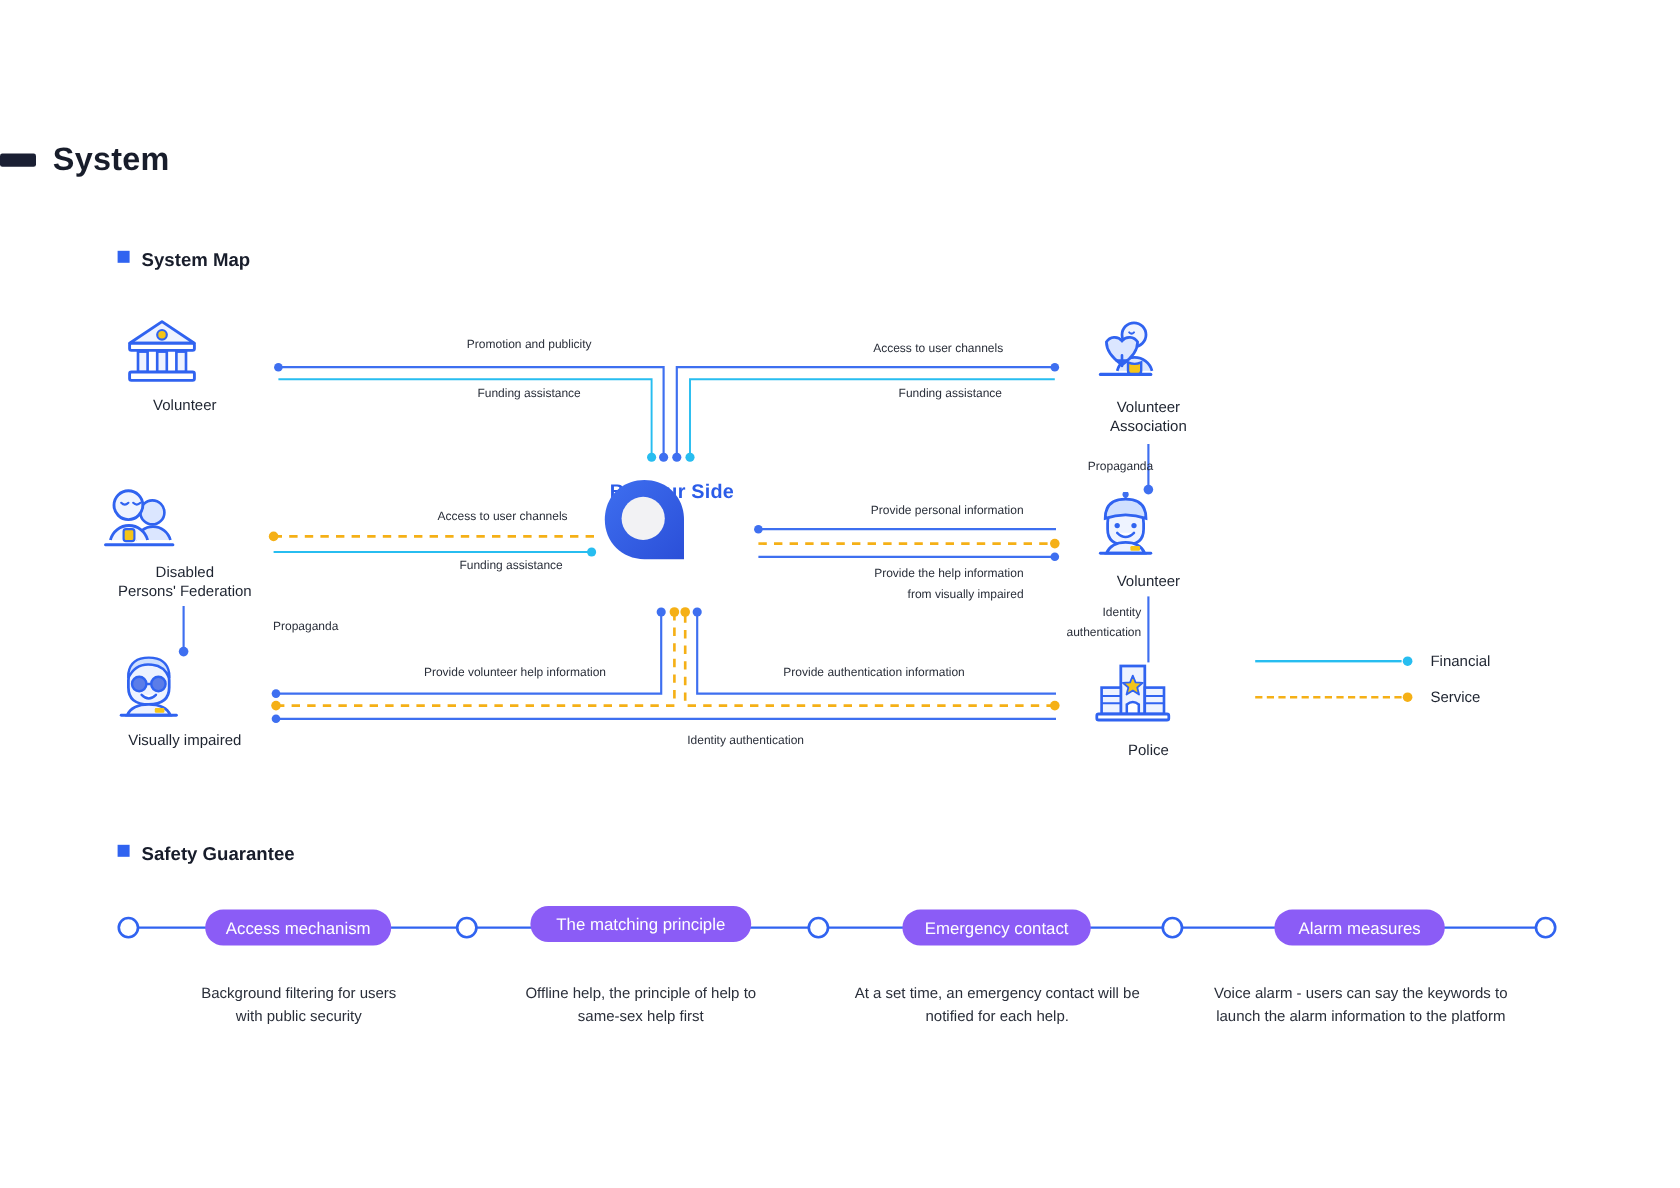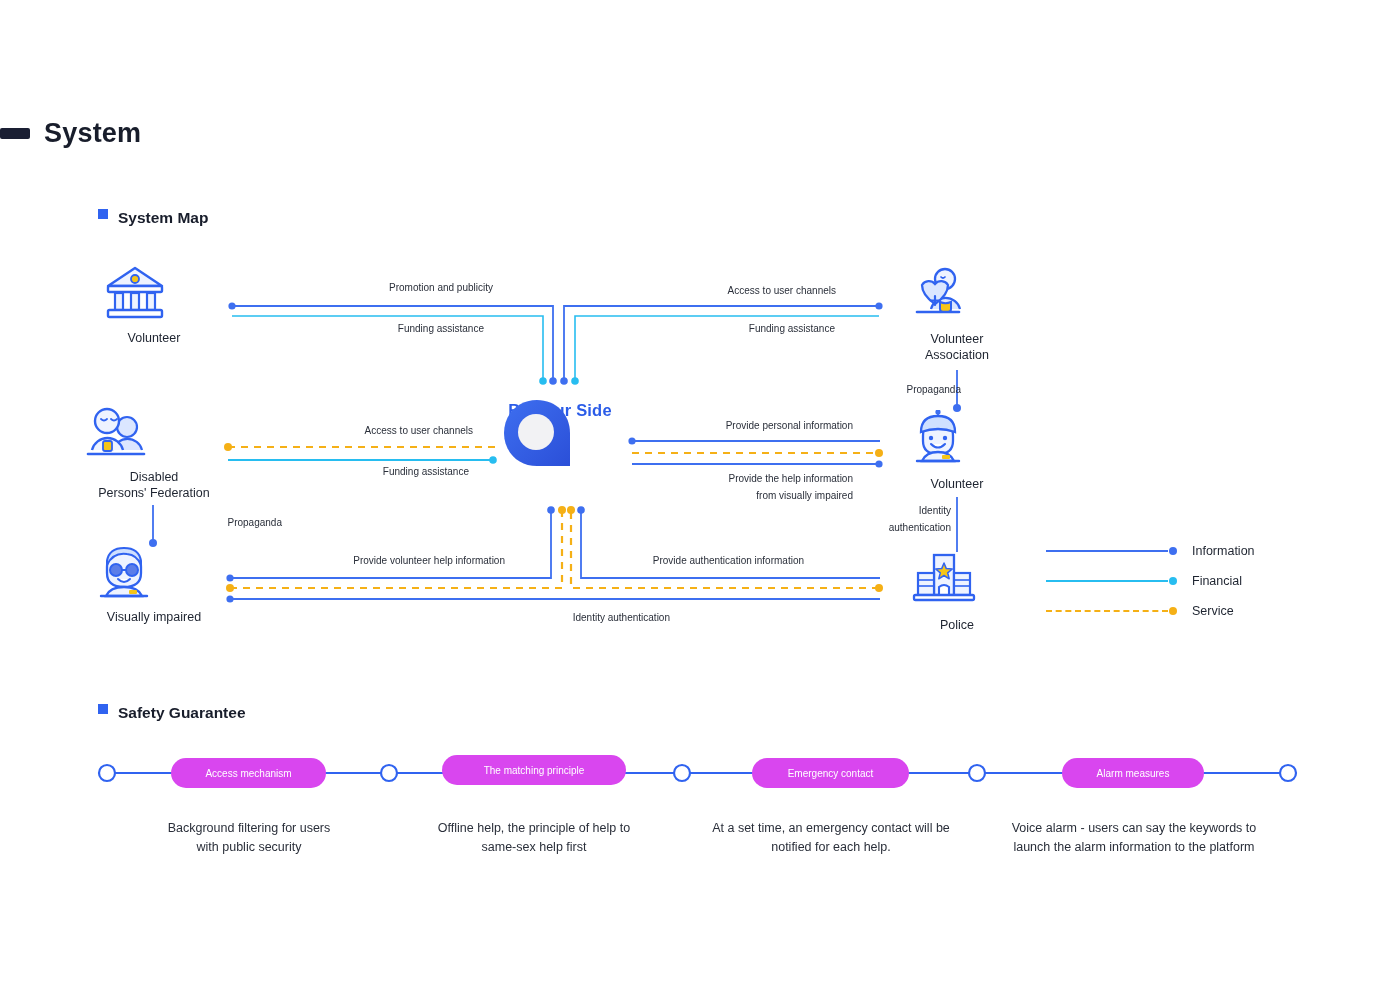--- a/index.html
+++ b/index.html
@@ -68,21 +68,21 @@
   .legend-row { display: flex; align-items: center; height: 30px; }
   .legend-line { width: 122px; height: 0; border-top-width: 2.4px; border-top-style: solid; }
   .legend-dot { width: 8px; height: 8px; border-radius: 50%; margin-left: 1px; }
   .legend-text { margin-left: 15px; font-size: 12.5px; color: #1e2430; }
 
   
   #timeline { position: absolute; left: 0; top: 735px; width: 1400px; height: 150px; }
   #timeline svg { position: absolute; left: 0; top: 0; }
   .pill {
     position: absolute; height: 30px; border-radius: 15px;
-    background: #d946ef; color: #fff; font-size: 10px;
+    background: #8b5cf6; color: #fff; font-size: 14px;
     display: flex; align-items: center; justify-content: center;
     box-sizing: border-box; padding: 0 14px;
   }
   .pill-caption {
     position: absolute; font-size: 12.5px; color: #2a2f3a; line-height: 19px;
     text-align: center; white-space: pre-line; margin-top: 18px;
   }
 </style>
 </head>
 <body>
@@ -298,25 +298,20 @@
 authentication</div>
 
     <div class="edge-label" style="left:305px; top:552px; width:200px;">Provide volunteer help information</div>
 
     <div class="edge-label" style="left:604px; top:552px; width:200px;">Provide authentication information</div>
 
     <div class="edge-label" style="left:470px; top:609px; width:200px;">Identity authentication</div>
 
     <div id="legend">
       <div class="legend-row">
-        <span class="legend-line" style="border-top-color:#3e6ff0; border-top-style:solid;"></span>
-        <span class="legend-dot" style="background:#3e6ff0;"></span>
-        <span class="legend-text">Information</span>
-      </div>
-      <div class="legend-row">
         <span class="legend-line" style="border-top-color:#27bdf0; border-top-style:solid;"></span>
         <span class="legend-dot" style="background:#27bdf0;"></span>
         <span class="legend-text">Financial</span>
       </div>
       <div class="legend-row">
         <span class="legend-line" style="border-top-color:#f5b016; border-top-style:dashed; border-top-width:2.6px;"></span>
         <span class="legend-dot" style="background:#f5b016;"></span>
         <span class="legend-text">Service</span>
       </div>
     </div>

